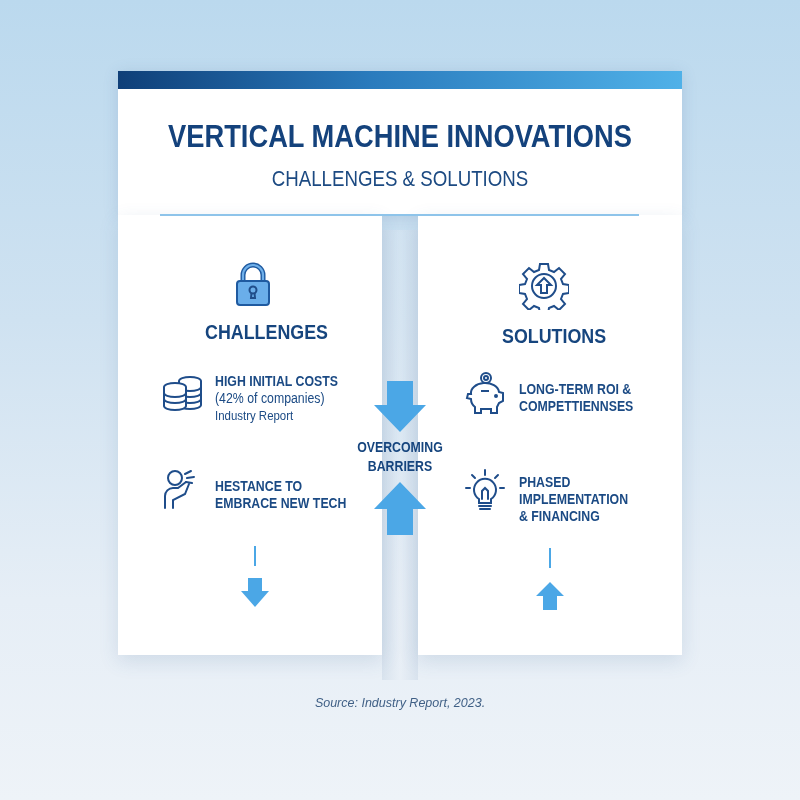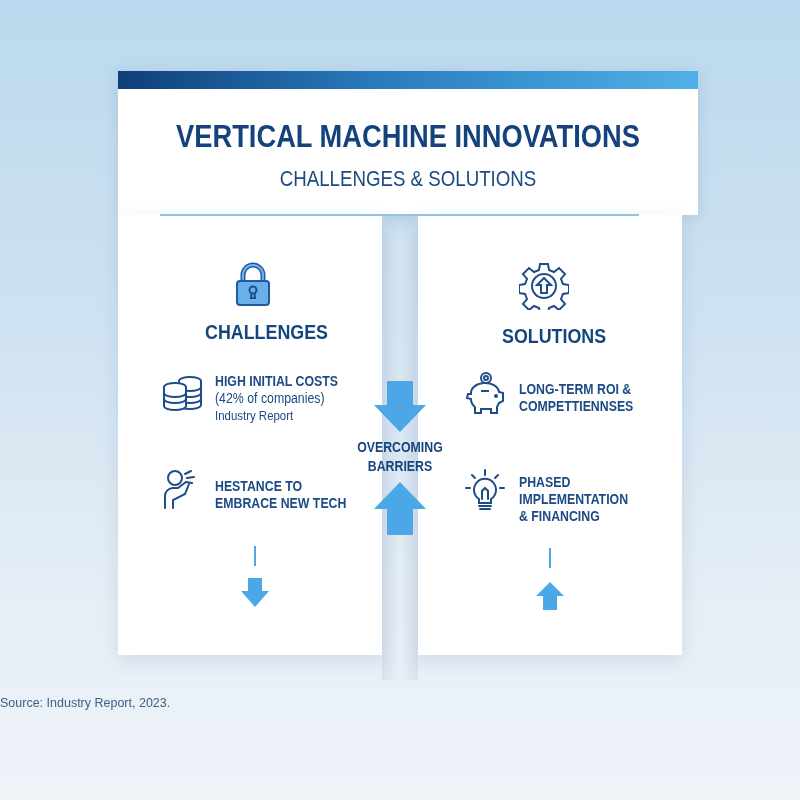--- a/index.html
+++ b/index.html
@@ -5,21 +5,20 @@
   html, body { margin: 0; padding: 0; }
   body {
     width: 800px; height: 800px; position: relative; overflow: hidden;
     background: linear-gradient(180deg, #bbd9ee 0%, #cfe2f1 40%, #e6eef6 75%, #eef3f8 100%);
     font-family: "Liberation Sans", "DejaVu Sans", sans-serif;
   }
   .card-top {
     position: absolute; left: 118px; top: 71px; width: 564px; height: 144px;
     background: #ffffff;
     box-shadow: 0 2px 14px rgba(60,100,150,0.18);
-    padding-left: 16px;
   }
   .top-bar {
     position: absolute; left: 0; top: 0; width: 100%; height: 18px;
     background: linear-gradient(90deg, #0f3f78 0%, #2a7bbd 45%, #50b1e8 100%);
   }
   .title {
     position: absolute; left: 0; width: 100%; top: 48px; text-align: center;
     font-family: "Liberation Sans", sans-serif; font-weight: bold;
     font-size: 31px; color: #14427c; letter-spacing: 0px;
     transform: scaleX(0.88); transform-origin: center;
@@ -55,22 +54,22 @@
   }
   .item-text .note { font-weight: normal; font-size: 13px; }
   .item-text .normal { font-weight: normal; }
   .center-label {
     position: absolute; left: 350px; width: 100px; top: 438px; text-align: center;
     color: #16457e; font-weight: bold; font-size: 14px; line-height: 19px;
     transform: scaleX(0.88); transform-origin: center top;
   }
   .center-label div { white-space: nowrap; }
   .footer {
-    position: absolute; left: 0; width: 800px; top: 695px; text-align: left;
-    color: #3f5f85; font-size: 12.5px; line-height: 17px;
+    position: absolute; left: 0; width: 800px; top: 695px; text-align: center;
+    color: #3f5f85; font-size: 12.5px; line-height: 17px; font-style: italic;
   }
   svg { display: block; }
 </style>
 </head>
 <body>
 
 <div class="card-top">
   <div class="top-bar"></div>
   <div class="title">VERTICAL MACHINE INNOVATIONS</div>
   <div class="subtitle">CHALLENGES &amp; SOLUTIONS</div>

